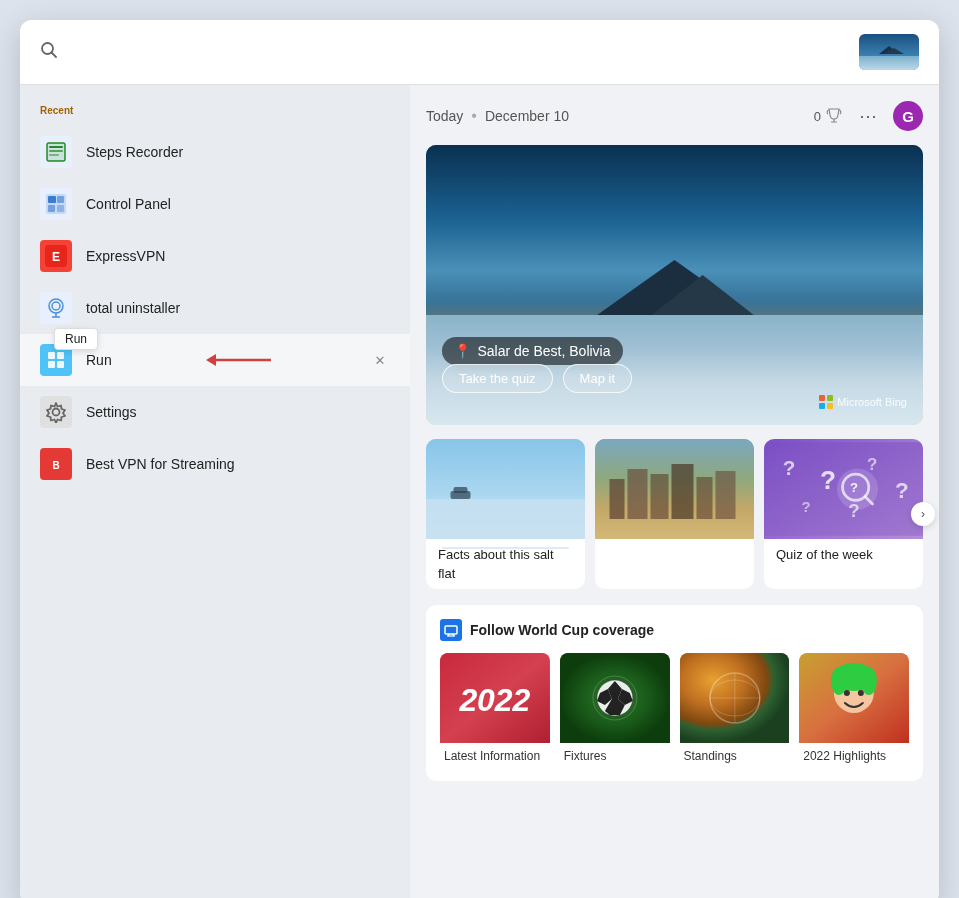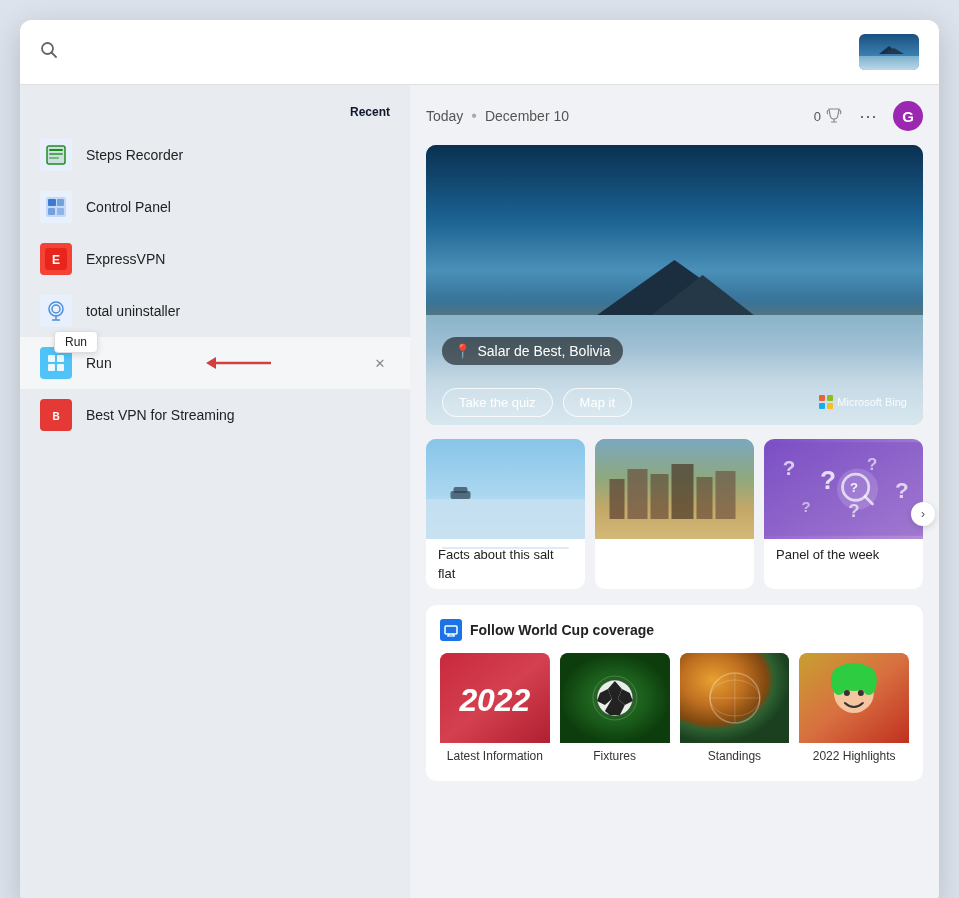--- a/index.html
+++ b/index.html
@@ -71,25 +71,24 @@
     }
 
     
     .left-panel {
       width: 390px;
       background: #e8ecf0;
       padding: 20px 0;
       flex-shrink: 0;
     }
     .recent-label {
-      font-size: 12px;
+      font-size: 10px;
       font-weight: 600;
-      color: #0f172a;
+      color: #a16207;
       padding: 0 20px 10px 20px;
-      text-align: right;
     }
     .menu-item {
       display: flex;
       align-items: center;
       padding: 10px 20px;
       cursor: pointer;
       gap: 14px;
       position: relative;
     }
     .menu-item-icon {
@@ -255,21 +254,21 @@
       padding: 6px 12px;
       border-radius: 20px;
       font-size: 14px;
       font-weight: 500;
       display: flex;
       align-items: center;
       gap: 6px;
     }
     .hero-buttons {
       position: absolute;
-      bottom: 8px;
+      bottom: 32px;
       left: 16px;
       display: flex;
       gap: 10px;
     }
     .hero-btn {
       padding: 6px 16px;
       border-radius: 20px;
       border: 1.5px solid rgba(255,255,255,0.8);
       background: rgba(255,255,255,0.15);
       color: white;
@@ -396,21 +395,20 @@
     }
     .worldcup-cards {
       display: flex;
       gap: 10px;
     }
     .wc-card {
       flex: 1;
       cursor: pointer;
       border-radius: 8px;
       overflow: hidden;
-      text-align: center;
     }
     .wc-card-img {
       width: 100%;
       height: 90px;
       border-radius: 8px 8px 0 0;
     }
     .wc-card-img-2022 {
       background: linear-gradient(135deg, #c8293c 0%, #d44050 30%, #e87060 60%, #b02030 100%);
       display: flex;
       align-items: center;
@@ -560,20 +558,29 @@
 
         <div class="arrow-indicator">
           <svg class="arrow-svg" viewBox="0 0 70 24" fill="none">
             <line x1="65" y1="12" x2="5" y2="12" stroke="#d04040" stroke-width="2.5"></line>
             <polygon points="0,12 10,6 10,18" fill="#d04040"></polygon>
           </svg>
         </div>
         <div class="close-btn">✕</div>
       </div>
 
+      <div class="menu-item">
+        <div class="menu-item-icon icon-settings">
+          <svg width="22" height="22" viewBox="0 0 22 22">
+            <circle cx="11" cy="11" r="3.5" fill="none" stroke="#666" stroke-width="1.8"></circle>
+            <path d="M11 2 L12.5 5.5 L16 4.5 L16.5 8 L20 9 L18 12 L20 15 L16.5 16 L16 19.5 L12.5 18.5 L11 22 L9.5 18.5 L6 19.5 L5.5 16 L2 15 L4 12 L2 9 L5.5 8 L6 4.5 L9.5 5.5 Z" fill="none" stroke="#666" stroke-width="1.8" stroke-linejoin="round"></path>
+          </svg>
+        </div>
+        <span class="menu-item-label">Settings</span>
+      </div>
 
       <div class="menu-item">
         <div class="menu-item-icon icon-bestvpn">
           <svg width="22" height="22" viewBox="0 0 22 22">
             <rect width="22" height="22" rx="3" fill="#e53935"></rect>
             <text x="11" y="16" text-anchor="middle" fill="white" font-size="10" font-weight="bold">B</text>
           </svg>
         </div>
         <span class="menu-item-label">Best VPN for Streaming</span>
       </div>
@@ -696,21 +703,21 @@
               <text x="40" y="75" font-size="16" fill="white" opacity="0.55" font-weight="bold">?</text>
               <text x="90" y="80" font-size="20" fill="white" opacity="0.65" font-weight="bold">?</text>
 
               <circle cx="100" cy="50" r="22" fill="rgba(255,255,255,0.15)"></circle>
               <circle cx="98" cy="48" r="14" fill="none" stroke="rgba(255,255,255,0.7)" stroke-width="3"></circle>
               <line x1="108" y1="58" x2="116" y2="66" stroke="rgba(255,255,255,0.7)" stroke-width="3" stroke-linecap="round"></line>
               <text x="92" y="53" font-size="14" fill="white" opacity="0.9" font-weight="bold">?</text>
             </svg>
           </div>
           <div class="card-content">
-            <span class="card-title">Panel of the week</span>
+            <span class="card-title">Quiz of the week</span>
           </div>
         </div>
 
         <div class="next-arrow">›</div>
       </div>
 
       <div class="worldcup-section">
         <div class="worldcup-header">
           <div class="worldcup-icon">
             <svg width="14" height="14" viewBox="0 0 14 14">

